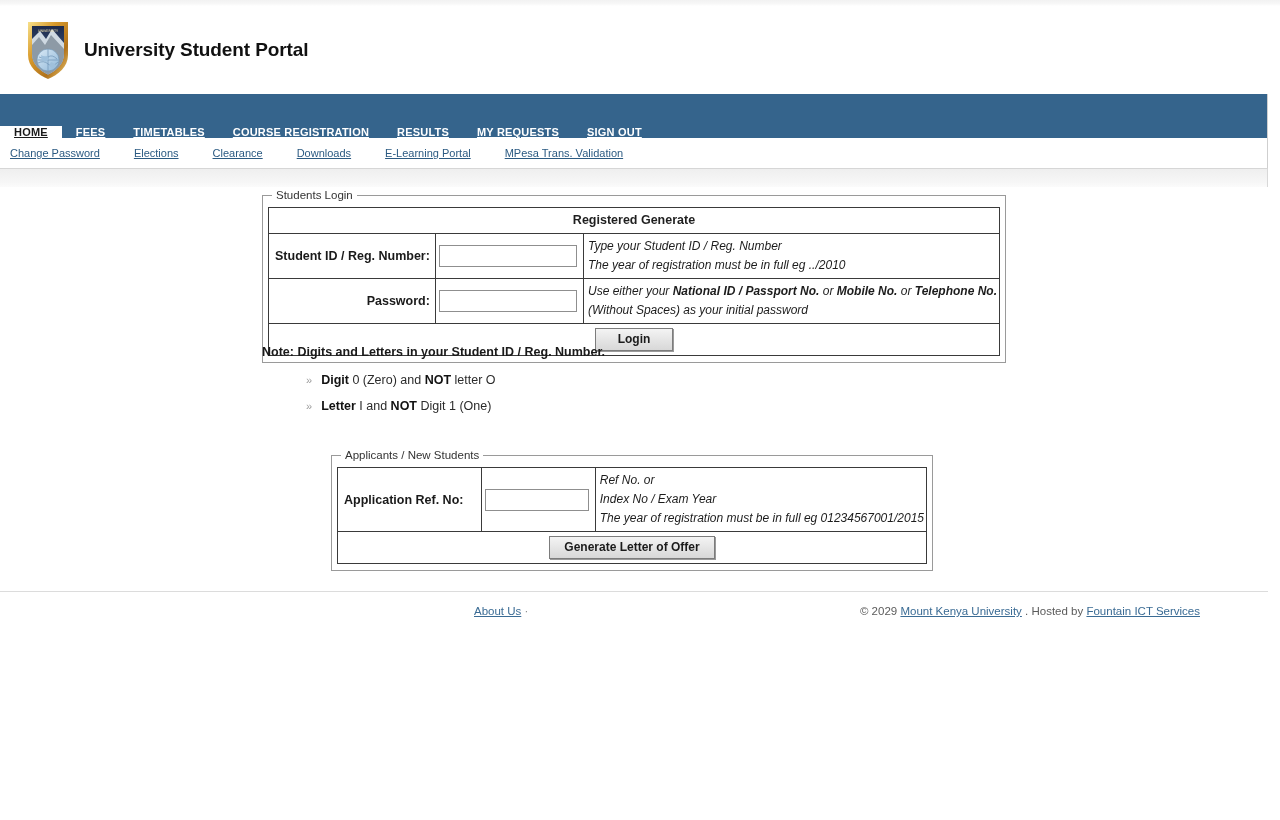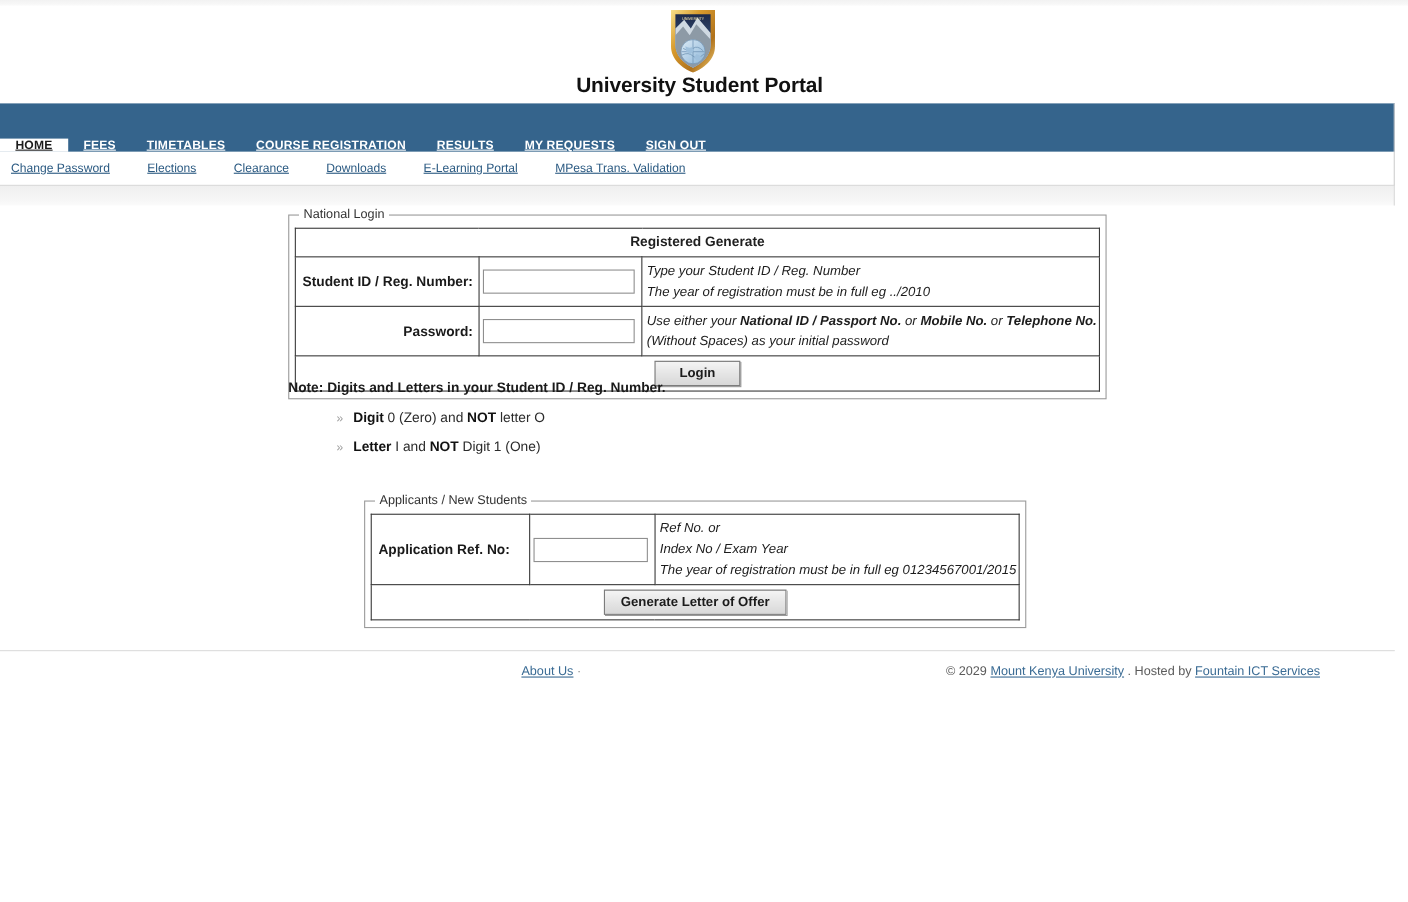--- a/index.html
+++ b/index.html
@@ -19,23 +19,22 @@
   .top-strip {
     height: 6px;
     width: 1280px;
     background: linear-gradient(to bottom, #f2f2f2 0%, #f7f7f7 60%, #ffffff 100%);
   }
   
   .header {
     height: 88px;
     display: flex;
     align-items: center;
-    padding-left: 4px;
-    background: #ffffff;
-    flex-direction: column;
+    padding-left: 24px;
+    background: #ffffff;
   }
   .logo {
     width: 48px; height: 62px;
     margin-right: 12px;
     flex: none;
   }
   .portal-title {
     font-size: 19px;
     font-weight: bold;
     color: #111111;
@@ -297,21 +296,21 @@
     <div class="sub-item">Downloads</div>
     <div class="sub-item">E-Learning Portal</div>
     <div class="sub-item">MPesa Trans. Validation</div>
   </div>
 
   <div class="band"></div>
 
   <div class="content">
 
     <fieldset class="box fs-students">
-      <legend>National Login</legend>
+      <legend>Students Login</legend>
       <table class="frm">
         <tbody>
             <tr>
           <td colspan="3" class="hdr-cell">Registered Generate</td>
         </tr>
         <tr>
           <td class="lbl-cell">Student ID / Reg. Number:</td>
           <td class="in-cell">
             <input type="text" placeholder="" style="">
           </td>

